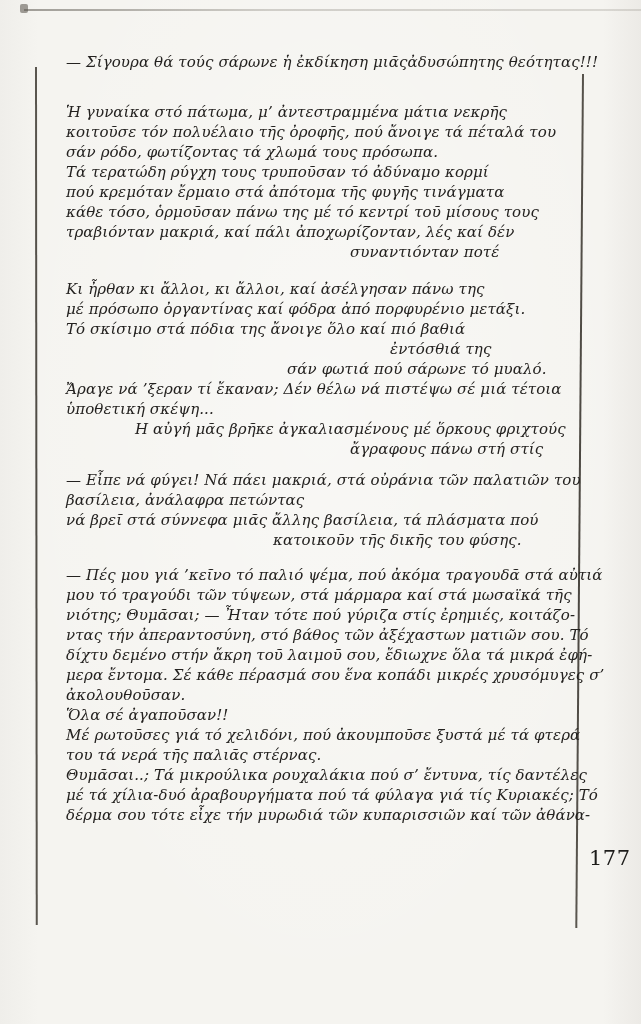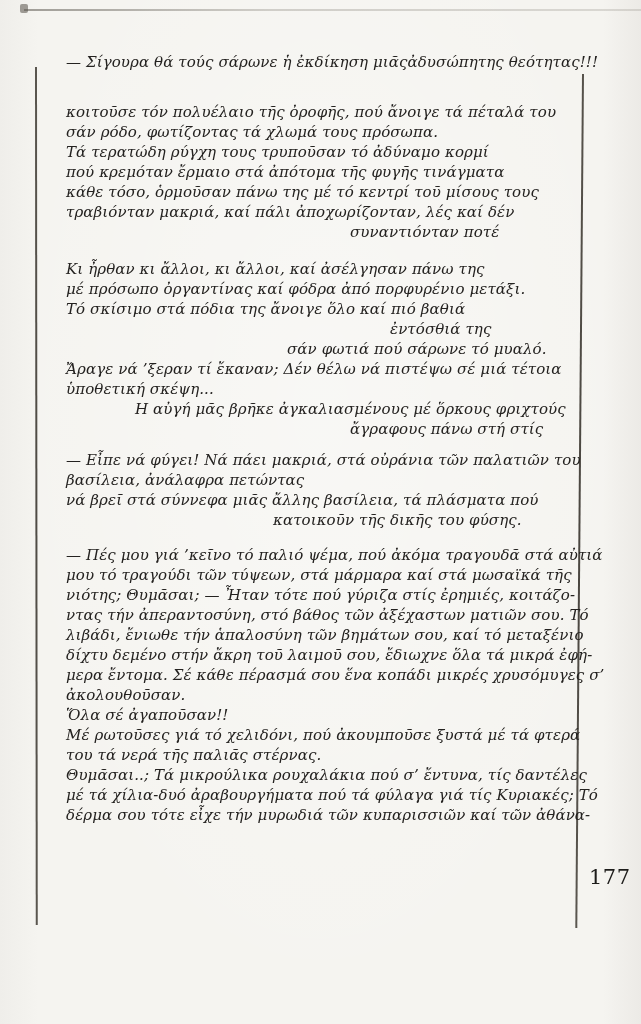--- a/index.html
+++ b/index.html
@@ -71,41 +71,42 @@
   .para:nth-of-type(2) { margin-top: 30px; }
   .para:nth-of-type(3) { margin-top: 17px; }
   .para:nth-of-type(4) { margin-top: 11px; }
   .para:nth-of-type(5) { margin-top: 15px; }
   .line {
     white-space: nowrap;
   }
   .page-number {
     position: absolute;
     left: 589px;
-    top: 865px;
+    top: 846px;
     font-family: "DejaVu Serif", "Liberation Serif", serif;
     font-style: normal;
     font-size: 21px;
     color: #1d1c1a;
     letter-spacing: 0.5px;
   }
 </style>
 </head>
 <body>
 
 <div class="page">
   <div class="top-mark"></div>
   <div class="top-rule"></div>
   <div class="left-rule"></div>
   <div class="right-rule"></div>
   <div class="text-block" id="text-block">
       <div class="para">
         <div class="line">— Σίγουρα θά τούς σάρωνε ἡ ἐκδίκηση μιᾶςἀδυσώπητης θεότητας!!!</div>
       </div>
       <div class="para">
+        <div class="line">Ἡ γυναίκα στό πάτωμα, μ’ ἀντεστραμμένα μάτια νεκρῆς</div>
         <div class="line">κοιτοῦσε τόν πολυέλαιο τῆς ὀροφῆς, πού ἄνοιγε τά πέταλά του</div>
         <div class="line">σάν ρόδο, φωτίζοντας τά χλωμά τους πρόσωπα.</div>
         <div class="line">Τά τερατώδη ρύγχη τους τρυποῦσαν τό ἀδύναμο κορμί</div>
         <div class="line">πού κρεμόταν ἔρμαιο στά ἀπότομα τῆς φυγῆς τινάγματα</div>
         <div class="line">κάθε τόσο, ὁρμοῦσαν πάνω της μέ τό κεντρί τοῦ μίσους τους</div>
         <div class="line">τραβιόνταν μακριά, καί πάλι ἀποχωρίζονταν, λές καί δέν</div>
         <div class="line" style="margin-left: 284px;">συναντιόνταν ποτέ</div>
       </div>
       <div class="para">
         <div class="line">Κι ἦρθαν κι ἄλλοι, κι ἄλλοι, καί ἀσέλγησαν πάνω της</div>
@@ -122,21 +123,20 @@
         <div class="line">— Εἶπε νά φύγει! Νά πάει μακριά, στά οὐράνια τῶν παλατιῶν του</div>
         <div class="line">βασίλεια, ἀνάλαφρα πετώντας</div>
         <div class="line">νά βρεῖ στά σύννεφα μιᾶς ἄλλης βασίλεια, τά πλάσματα πού</div>
         <div class="line" style="margin-left: 207px;">κατοικοῦν τῆς δικῆς του φύσης.</div>
       </div>
       <div class="para">
         <div class="line">— Πές μου γιά ’κεῖνο τό παλιό ψέμα, πού ἀκόμα τραγουδᾶ στά αὐτιά</div>
         <div class="line">μου τό τραγούδι τῶν τύψεων, στά μάρμαρα καί στά μωσαϊκά τῆς</div>
         <div class="line">νιότης; Θυμᾶσαι; — Ἦταν τότε πού γύριζα στίς ἐρημιές, κοιτάζο-</div>
         <div class="line">ντας τήν ἀπεραντοσύνη, στό βάθος τῶν ἀξέχαστων ματιῶν σου. Τό</div>
-        <div class="line">λιβάδι, ἔνιωθε τήν ἁπαλοσύνη τῶν βημάτων σου, καί τό μεταξένιο</div>
         <div class="line">δίχτυ δεμένο στήν ἄκρη τοῦ λαιμοῦ σου, ἔδιωχνε ὅλα τά μικρά ἐφή-</div>
         <div class="line">μερα ἔντομα. Σέ κάθε πέρασμά σου ἕνα κοπάδι μικρές χρυσόμυγες σ’</div>
         <div class="line">ἀκολουθοῦσαν.</div>
         <div class="line">Ὅλα σέ ἀγαποῦσαν!!</div>
         <div class="line">Μέ ρωτοῦσες γιά τό χελιδόνι, πού ἀκουμποῦσε ξυστά μέ τά φτερά</div>
         <div class="line">του τά νερά τῆς παλιᾶς στέρνας.</div>
         <div class="line">Θυμᾶσαι..; Τά μικρούλικα ρουχαλάκια πού σ’ ἔντυνα, τίς δαντέλες</div>
         <div class="line">μέ τά χίλια-δυό ἀραβουργήματα πού τά φύλαγα γιά τίς Κυριακές; Τό</div>
         <div class="line">δέρμα σου τότε εἶχε τήν μυρωδιά τῶν κυπαρισσιῶν καί τῶν ἀθάνα-</div>
       </div>

